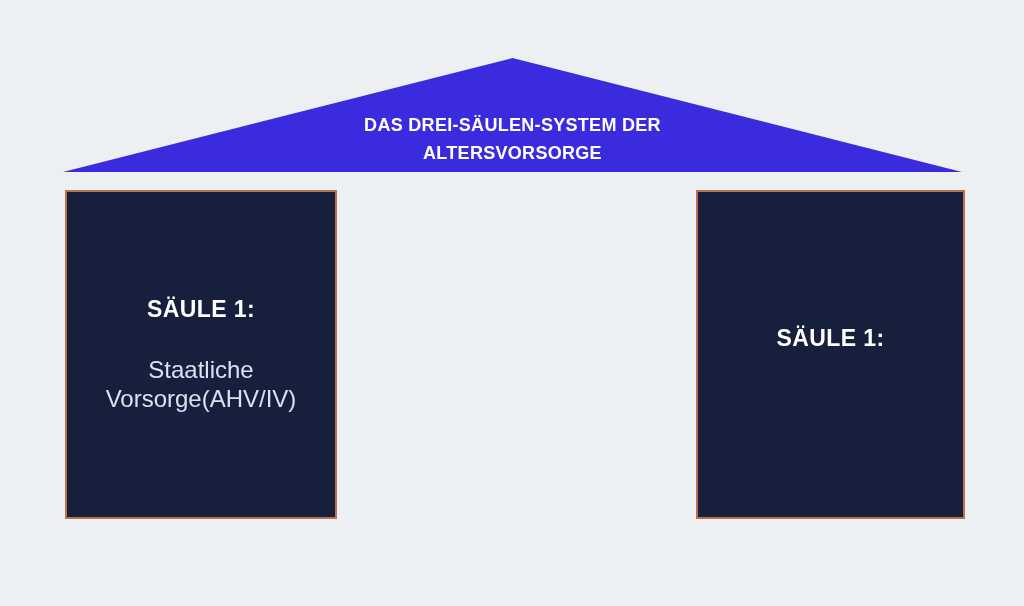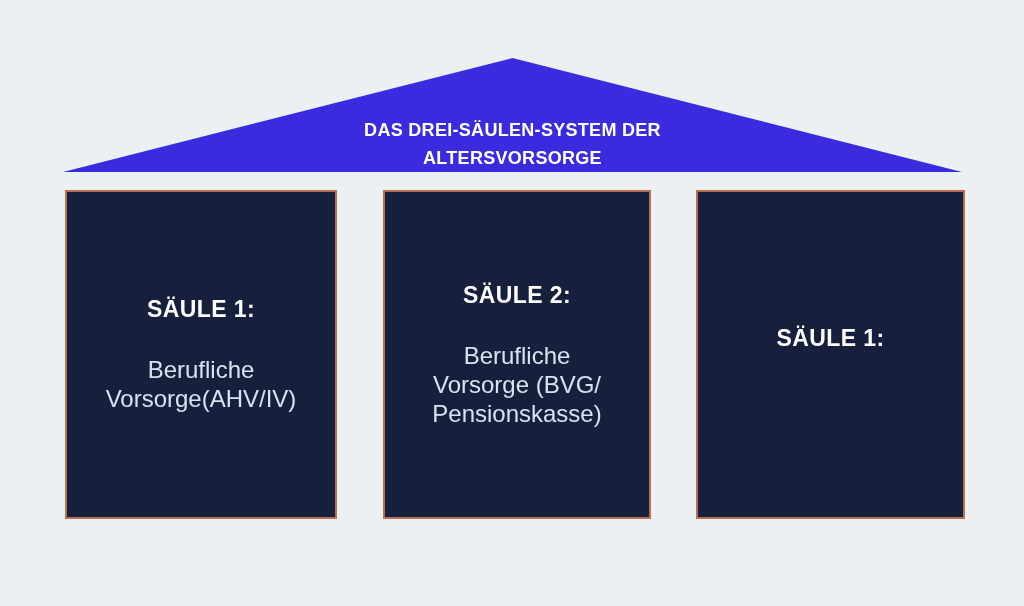--- a/index.html
+++ b/index.html
@@ -27,20 +27,21 @@
     justify-content: center;
   }
   .roof-title {
     color: var(--heading-text, #ffffff);
     font-weight: bold;
     font-size: 18px;
     line-height: 28px;
     letter-spacing: 0.3px;
     text-align: center;
     white-space: pre-line;
+    padding-bottom: 5px;
   }
   .pillar {
     position: absolute;
     top: 190px;
     height: 329px;
     background: var(--pillar, #16203c);
     border: 2px solid var(--pillar-border, #b9704f);
     box-sizing: border-box;
     display: flex;
     flex-direction: column;
@@ -71,28 +72,22 @@
 
 <div class="canvas">
 
   <div class="roof">
     <div class="roof-title">DAS DREI-SÄULEN-SYSTEM DER
 ALTERSVORSORGE</div>
   </div>
 
   <div class="pillar pillar-1">
     <div class="pillar-heading">SÄULE 1:</div>
-    <div class="pillar-body">Berufliche
+    <div class="pillar-body">Staatliche
 Vorsorge(AHV/IV)</div>
   </div>
 
-  <div class="pillar pillar-2">
-    <div class="pillar-heading">SÄULE 2:</div>
-    <div class="pillar-body">Berufliche
-Vorsorge (BVG/
-Pensionskasse)</div>
-  </div>
 
   <div class="pillar pillar-3">
     <div class="pillar-heading">SÄULE 1:</div>
   </div>
 
 </div>
 
 </body></html>

